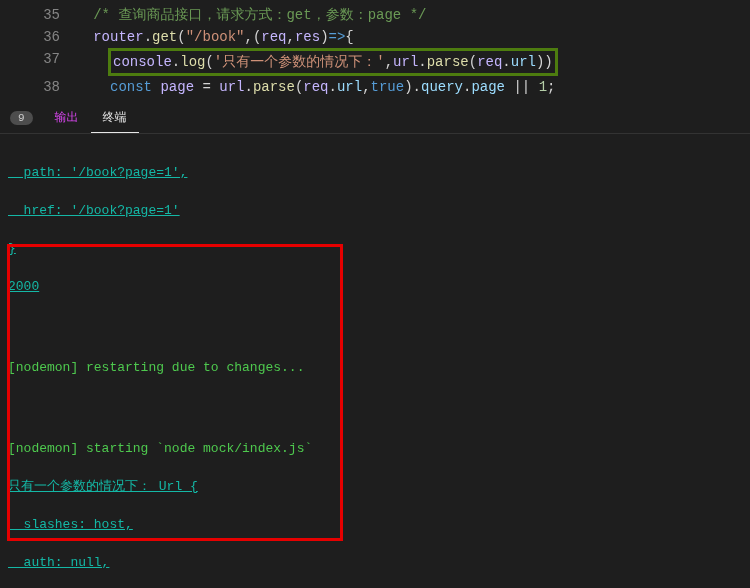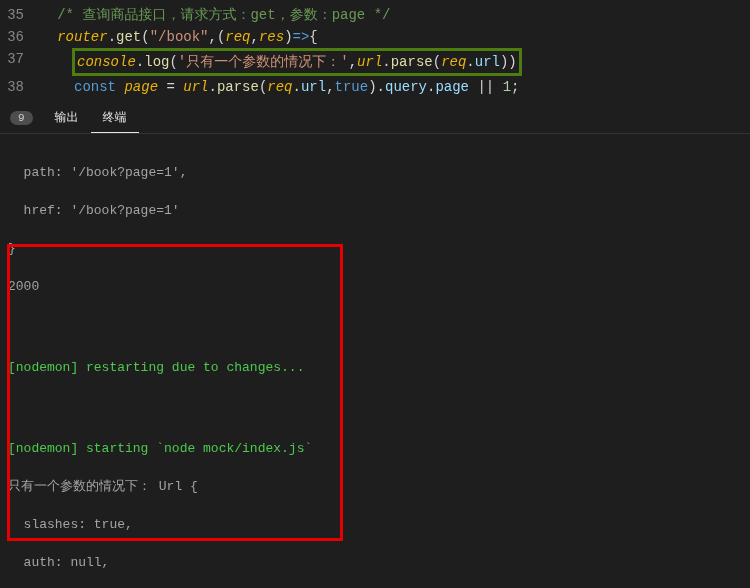--- a/index.html
+++ b/index.html
@@ -13,20 +13,21 @@
       overflow: hidden;
     }
     .editor-area {
       background: #1e1e1e;
       padding: 4px 0;
     }
     .code-line {
       display: flex;
       line-height: 22px;
       white-space: pre;
+      margin-left: 36px;
     }
     .line-number {
       width: 32px;
       text-align: right;
       color: #858585;
       padding-right: 8px;
       user-select: none;
       flex-shrink: 0;
     }
     .code-content {
@@ -49,51 +50,51 @@
     }
     .problem-badge {
       background: #4d4d4d;
       color: #ccc;
       border-radius: 10px;
       padding: 1px 8px;
       font-size: 11px;
       margin: 0 10px 0 6px;
     }
     .tab {
-      color: #e5e5e5;
+      color: #d946ef;
       padding: 6px 12px;
       font-size: 12px;
       cursor: pointer;
       font-family: "Microsoft YaHei", sans-serif;
     }
     .tab.active {
       color: #e7e7e7;
       border-bottom: 1px solid #e7e7e7;
     }
     .terminal-area {
       padding: 10px 8px 8px 8px;
       font-size: 13px;
       line-height: 19px;
       white-space: pre;
       position: relative;
     }
-    .term-line { color: #a3a3a3; }
+    .term-line { color: #14b8a6; text-decoration: underline; }
     .term-green { color: #4ec94e; margin-top: 43px; }
     .red-box-terminal {
       border: 3px solid #e60000;
       position: absolute;
       left: 7px;
       top: 110px;
       width: 336px;
       height: 297px;
       pointer-events: none;
     }
     
     .c-comment { color: #6a9955; }
-    .c-ident { color: #eab308; font-style: italic; }
+    .c-ident { color: #c4b5fd; }
     .c-method { color: #dcdcaa; }
     .c-paren { color: #d4d4d4; }
     .c-str { color: #ce9178; }
     .c-kw { color: #569cd6; }
     .c-op { color: #d4d4d4; }
     .c-num { color: #b5cea8; }
     .c-punct { color: #d4d4d4; }
     .c-const { color: #569cd6; }
     .c-prop { color: #9cdcfe; }
   </style>
@@ -126,21 +127,21 @@
 </div>
 
 <div class="terminal-area">
 <div class="term-line">  path: '/book?page=1',</div>
 <div class="term-line">  href: '/book?page=1'</div>
 <div class="term-line">}</div>
 <div class="term-line">2000</div>
 <div class="term-green">[nodemon] restarting due to changes...</div>
 <div class="term-green">[nodemon] starting `node mock/index.js`</div>
 <div class="term-line">只有一个参数的情况下： Url {</div>
-<div class="term-line">  slashes: true,</div>
+<div class="term-line">  slashes: host,</div>
 <div class="term-line">  auth: null,</div>
 <div class="term-line">  host: null,</div>
 <div class="term-line">  port: null,</div>
 
 
 
 
 
 
 

